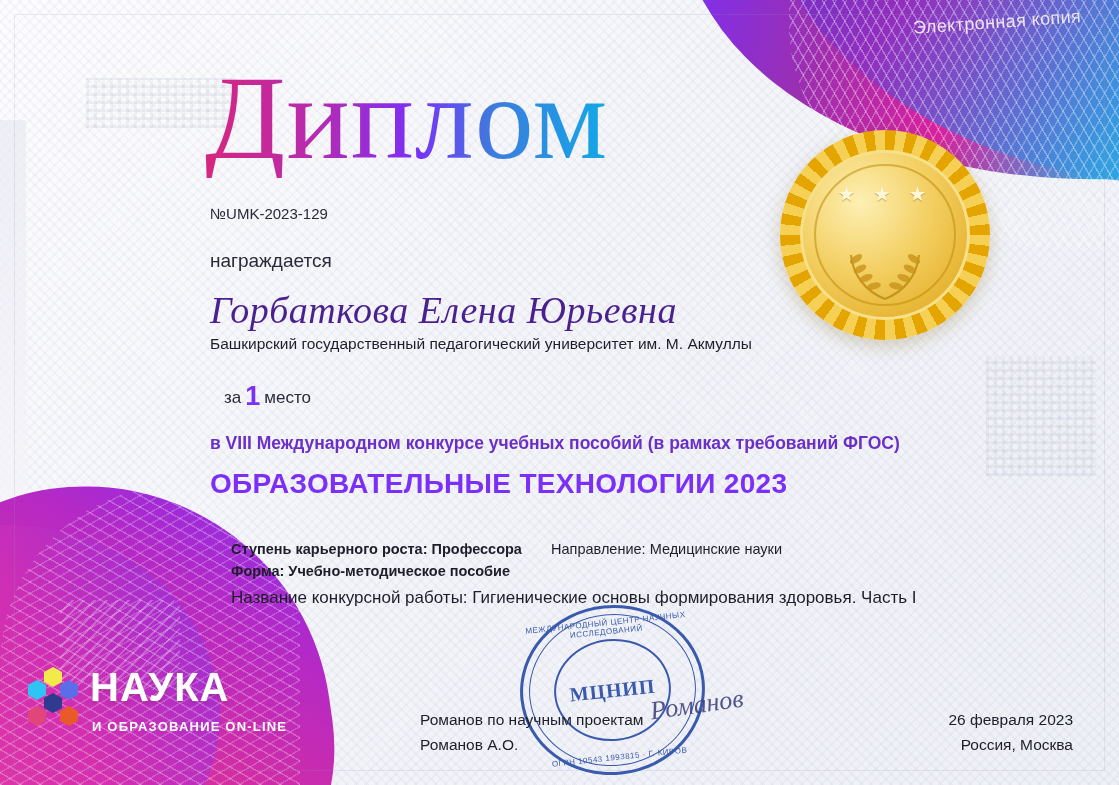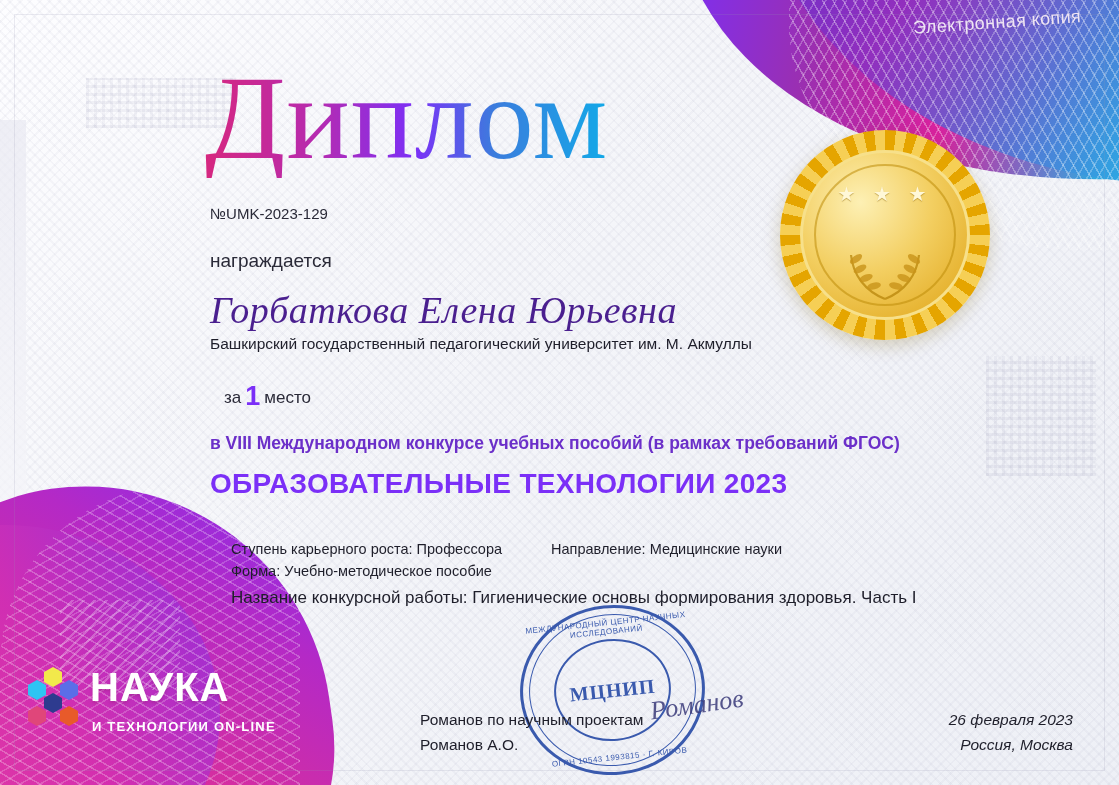--- a/index.html
+++ b/index.html
@@ -142,21 +142,21 @@
     position:absolute;left:210px;top:468px;
     font-size:28px;font-weight:700;color:#7b2ff7;
     letter-spacing:.3px;
   }
 
   .meta{
     position:absolute;left:231px;top:538px;
     font-size:14.5px;color:#1e1e2a;line-height:1.55;
   }
   .meta .row{display:flex;}
-  .meta .c1{width:320px;}
+  .meta .c1{width:320px;font-weight:bold;}
   .work{
     position:absolute;left:231px;top:588px;
     font-size:17px;color:#1e1e2a;
   }
 
   
   .seal{
     position:absolute;left:780px;top:130px;width:210px;height:210px;
   }
   .seal .ray{
@@ -232,21 +232,21 @@
   }
 
   
   .director{
     position:absolute;left:420px;top:708px;
     font-size:15.5px;color:#1e1e2a;line-height:1.6;
   }
   .date-block{
     position:absolute;right:46px;top:708px;
     text-align:right;
-    font-size:15.5px;color:#1e1e2a;line-height:1.6;font-style:italic;
+    font-size:15.5px;color:#1e1e2a;line-height:1.6;
   }
 
   
   .logo{
     position:absolute;left:26px;bottom:38px;width:300px;height:84px;
   }
   .logo .mark{
     position:absolute;left:0;top:4px;width:56px;height:56px;
   }
   .logo .hex{
@@ -374,16 +374,16 @@
   <div class="logo">
     <div class="mark">
       <span class="hex h1"></span>
       <span class="hex h2"></span>
       <span class="hex h3"></span>
       <span class="hex h4"></span>
       <span class="hex h5"></span>
       <span class="hex h6"></span>
     </div>
     <div class="name1">НАУКА</div>
-    <div class="name2">И ТЕХНОЛОГИИ ON-LINE</div>
+    <div class="name2">И ОБРАЗОВАНИЕ ON-LINE</div>
   </div>
 
 </div>
 
 </body></html>

